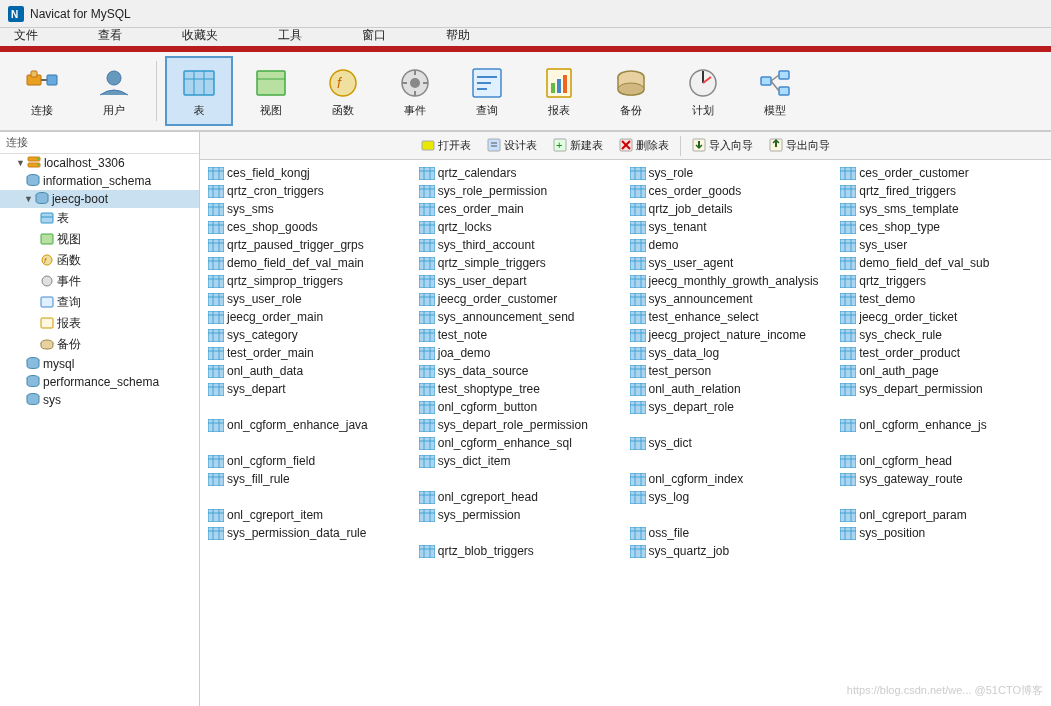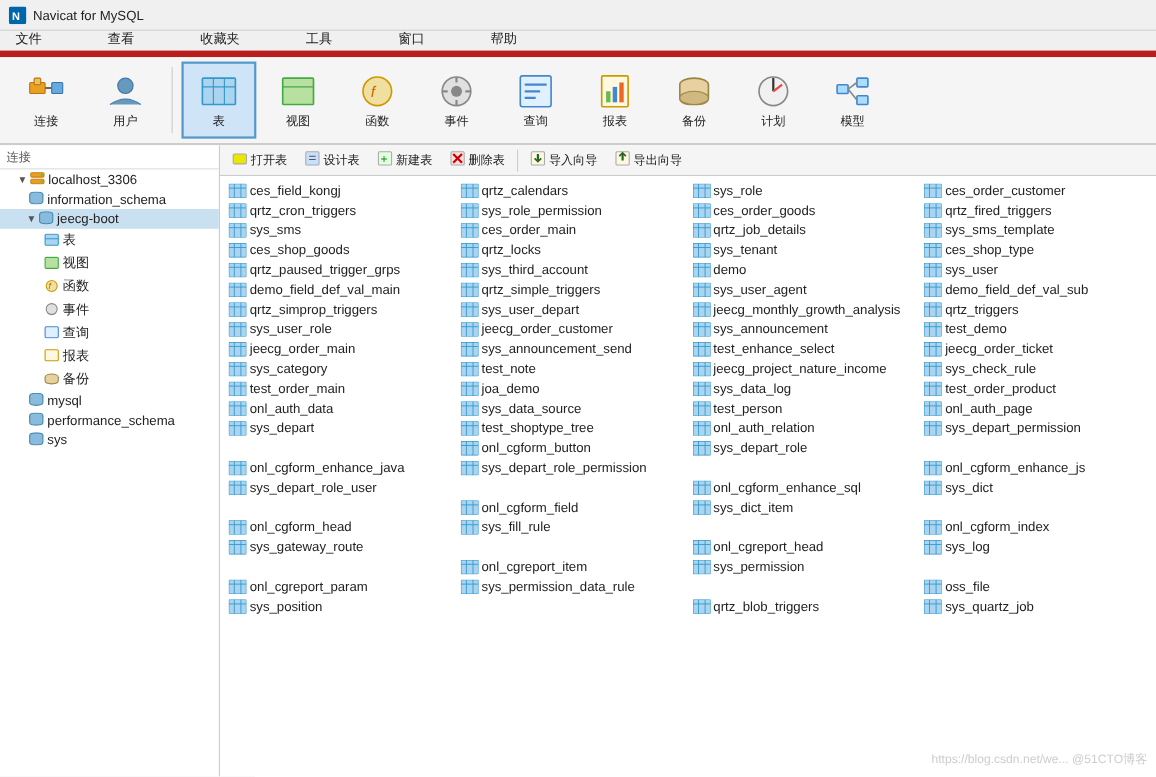--- a/index.html
+++ b/index.html
@@ -29,21 +29,21 @@
     .sidebar-indent-1 { padding-left: 16px; }
     .sidebar-indent-2 { padding-left: 24px; }
     .sidebar-indent-3 { padding-left: 40px; }
     .expand-arrow { font-size: 9px; margin-right: 2px; color: #555; }
     .db-icon { display: inline-block; width: 14px; height: 14px; margin-right: 3px; }
 
     
     #content { flex: 1; display: flex; flex-direction: column; background: #fff; }
 
     
-    #content-toolbar { height: 28px; display: flex; align-items: center; padding: 2px 4px; background: #f5f5f5; border-bottom: 1px solid #ccc; gap: 2px; }
+    #content-toolbar { height: 28px; display: flex; align-items: center; padding: 2px 4px; background: #f5f5f5; border-bottom: 1px solid #ccc; gap: 2px; justify-content: center; }
     .ct-btn { display: flex; align-items: center; gap: 3px; padding: 2px 6px; font-size: 11px; cursor: pointer; border: 1px solid transparent; }
     .ct-separator { width: 1px; height: 20px; background: #ccc; margin: 0 2px; }
 
     
     #table-list { flex: 1; overflow-y: auto; display: grid; grid-template-columns: repeat(4, 1fr); align-content: start; padding: 4px; gap: 0; }
     .table-item { display: flex; align-items: center; padding: 2px 4px; cursor: pointer; font-size: 12px; white-space: nowrap; }
     .table-icon { display: inline-flex; align-items: center; justify-content: center; width: 16px; height: 14px; margin-right: 3px; flex-shrink: 0; }
     
     
     #watermark { position: fixed; bottom: 8px; right: 8px; font-size: 11px; color: #aaa; opacity: 0.6; pointer-events: none; }
@@ -969,31 +969,20 @@
           <span class="table-icon">
             <svg width="16" height="13" viewBox="0 0 16 13">
               <rect x="0" y="0" width="16" height="13" rx="1" fill="#aad4f0" stroke="#3399cc" stroke-width="1"></rect>
               <line x1="0" y1="4" x2="16" y2="4" stroke="#3399cc" stroke-width="0.8"></line>
               <line x1="5" y1="0" x2="5" y2="13" stroke="#3399cc" stroke-width="0.8"></line>
               <line x1="11" y1="0" x2="11" y2="13" stroke="#3399cc" stroke-width="0.8"></line>
             </svg>
           </span>
           <span>onl_cgform_enhance_js</span>
         </div>
-        <div class="table-item">
-          <span class="table-icon">
-            <svg width="16" height="13" viewBox="0 0 16 13">
-              <rect x="0" y="0" width="16" height="13" rx="1" fill="#aad4f0" stroke="#3399cc" stroke-width="1"></rect>
-              <line x1="0" y1="4" x2="16" y2="4" stroke="#3399cc" stroke-width="0.8"></line>
-              <line x1="5" y1="0" x2="5" y2="13" stroke="#3399cc" stroke-width="0.8"></line>
-              <line x1="11" y1="0" x2="11" y2="13" stroke="#3399cc" stroke-width="0.8"></line>
-            </svg>
-          </span>
-          <span>sys_depart_role_user</span>
-        </div>
         <div class="table-item" style="visibility: hidden;"></div>
         <div class="table-item">
           <span class="table-icon">
             <svg width="16" height="13" viewBox="0 0 16 13">
               <rect x="0" y="0" width="16" height="13" rx="1" fill="#aad4f0" stroke="#3399cc" stroke-width="1"></rect>
               <line x1="0" y1="4" x2="16" y2="4" stroke="#3399cc" stroke-width="0.8"></line>
               <line x1="5" y1="0" x2="5" y2="13" stroke="#3399cc" stroke-width="0.8"></line>
               <line x1="11" y1="0" x2="11" y2="13" stroke="#3399cc" stroke-width="0.8"></line>
             </svg>
           </span>

